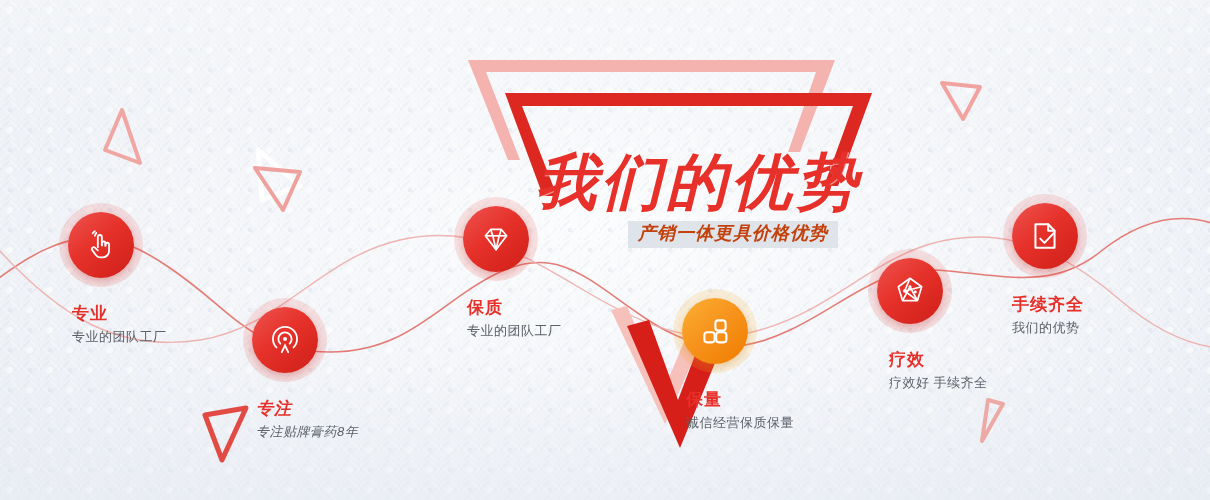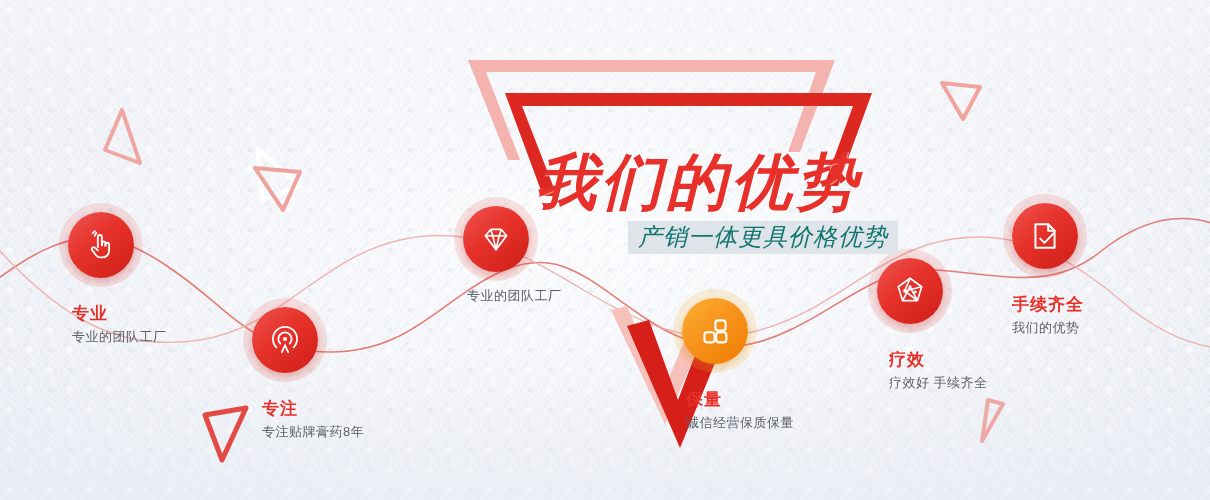--- a/index.html
+++ b/index.html
@@ -48,22 +48,22 @@
     white-space:nowrap;
     text-shadow:1px 1px 0 rgba(255,255,255,.5);
   }
   .headline-sub-wrap{
     margin-top:8px;margin-left:92px;
     display:inline-block;
     background:#dfe3ea;
     padding:3px 10px 4px 10px;
   }
   .headline-sub{
-    font-size:24px;line-height:1.1;font-weight:normal;font-style:italic;
-    letter-spacing:1px;color:#0f766e;white-space:nowrap;
+    font-size:18px;line-height:1.1;font-weight:bold;font-style:italic;
+    letter-spacing:1px;color:#c2410c;white-space:nowrap;
   }
 
   
   .node{position:absolute;z-index:6;}
   .badge{
     position:relative;width:66px;height:66px;border-radius:50%;
     background:linear-gradient(140deg,#ef5350 0%,#e53129 45%,#cf1f19 100%);
     box-shadow:0 0 0 9px rgba(232,48,42,.13), 0 3px 7px rgba(180,40,35,.28);
     display:flex;align-items:center;justify-content:center;
   }
@@ -154,37 +154,38 @@
     <div class="badge">
       <svg width="34" height="34" viewBox="0 0 32 32">
         <g fill="none" stroke="#ffffff" stroke-width="1.7" stroke-linecap="round">
           <circle cx="16" cy="15" r="1.9" fill="#ffffff" stroke="none"></circle>
           <path d="M11.6 19.4 a6.2 6.2 0 0 1 0 -8.8 a6.2 6.2 0 0 1 8.8 0 a6.2 6.2 0 0 1 0 8.8"></path>
           <path d="M8.0 23.0 a11.3 11.3 0 0 1 0 -16.0 a11.3 11.3 0 0 1 16.0 0 a11.3 11.3 0 0 1 0 16.0"></path>
           <path d="M13.0 27.5 L16 21 L19 27.5"></path>
         </g>
       </svg>
     </div>
-    <div class="node-text" style="left:10px;top:78px;">
+    <div class="node-text" style="left:4px;top:78px;font-style:italic;">
       <div class="node-title">专注</div>
       <div class="node-sub">专注贴牌膏药8年</div>
     </div>
   </div>
 
   <div class="node" style="left:463px;top:206px;">
     <div class="badge">
       <svg width="34" height="34" viewBox="0 0 32 32">
         <g fill="none" stroke="#ffffff" stroke-width="1.6" stroke-linejoin="round">
           <path d="M6 13 L11 7 L21 7 L26 13 L16 26 Z"></path>
           <path d="M6 13 L26 13"></path>
           <path d="M11 7 L13 13 L16 26 L19 13 L21 7"></path>
         </g>
       </svg>
     </div>
     <div class="node-text" style="left:4px;top:78px;">
+      <div class="node-title">保质</div>
       <div class="node-sub">专业的团队工厂</div>
     </div>
   </div>
 
   <div class="node" style="left:682px;top:298px;">
     <div class="badge orange">
       <svg width="32" height="32" viewBox="0 0 32 32">
         <g fill="none" stroke="#ffffff" stroke-width="2.1">
           <rect x="16.4" y="5.4" width="10.2" height="10.2" rx="2.8"></rect>
           <rect x="5.4" y="17.2" width="10.2" height="10.2" rx="2.8"></rect>

